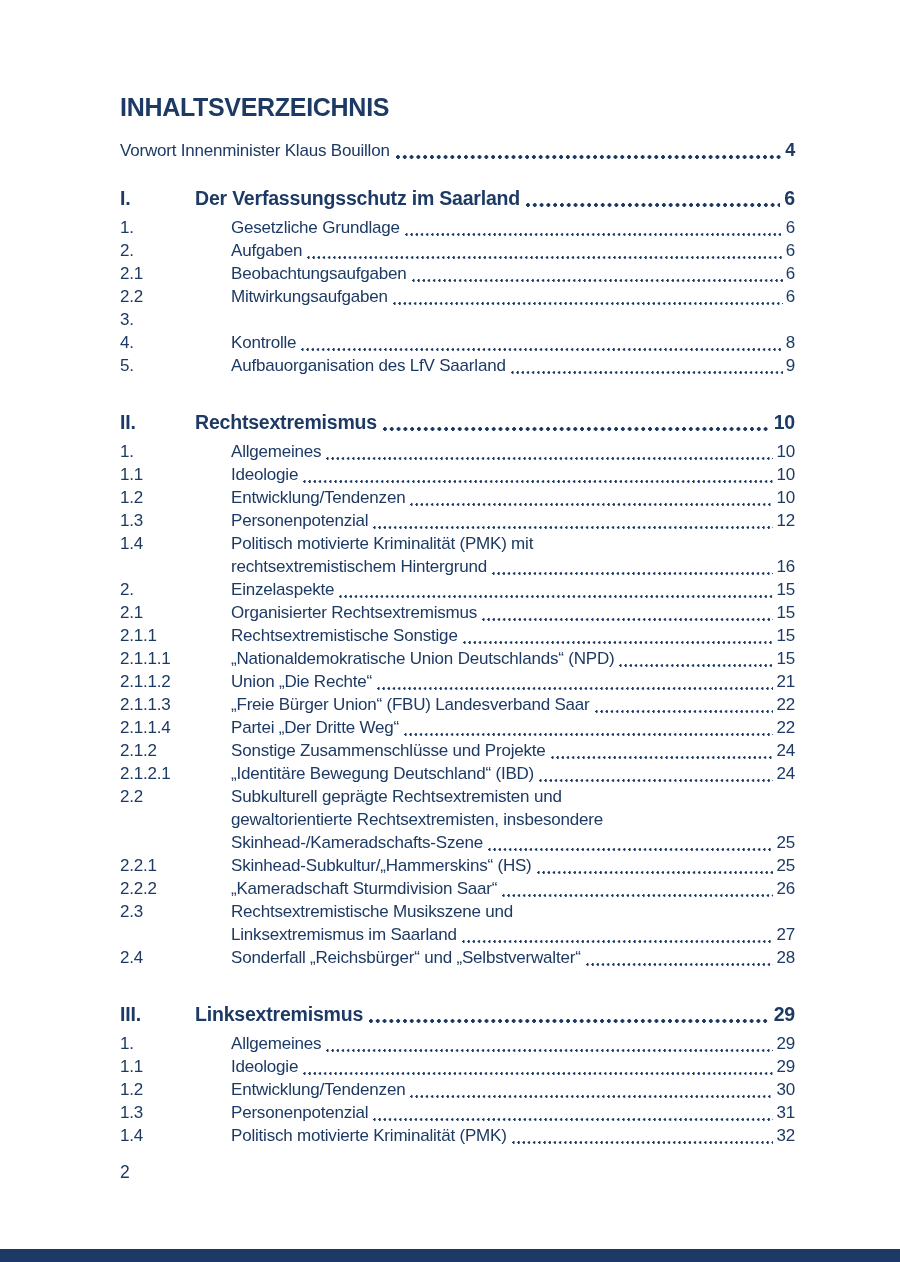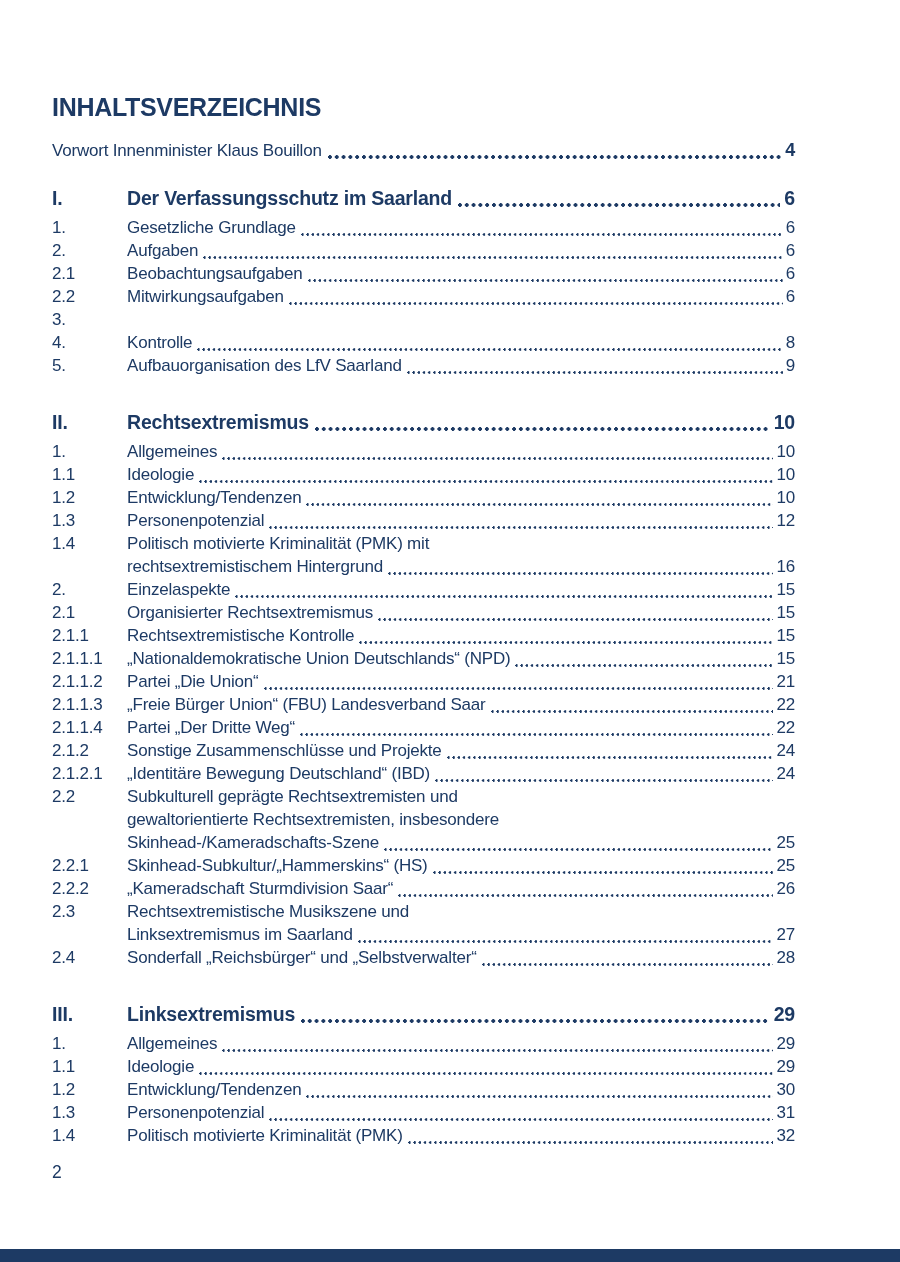--- a/index.html
+++ b/index.html
@@ -7,37 +7,37 @@
     width: 900px; height: 1262px;
     background: #ffffff;
     position: relative;
     overflow: hidden;
     font-family: "Liberation Sans", sans-serif;
     color: var(--ink, #1e3a5f);
   }
   .page {
     box-sizing: border-box;
     width: 900px; height: 1262px;
-    padding: 93px 105px 0 52px;
+    padding: 93px 105px 0 120px;
     position: relative;
   }
   .doc-title {
     font-size: 25px;
     font-weight: 700;
     letter-spacing: -0.3px;
     line-height: 28px;
     margin: 0;
   }
   .row { display: flex; }
   .num {
     flex: 0 0 75px;
     white-space: nowrap;
   }
   .body { flex: 1; min-width: 0; }
-  .line { display: block; }
+  .line { display: block; margin-left: 36px; }
   .line.last { display: flex; align-items: baseline; }
   .hline { display: flex; align-items: baseline; flex: 1; min-width: 0; }
   .txt { white-space: nowrap; }
   .pg { text-align: right; white-space: nowrap; }
 
   
   .leader {
     flex: 1;
     align-self: flex-end;
     height: 5px;
@@ -257,41 +257,41 @@
               <span class="txt">Organisierter Rechtsextremismus</span>
               <span class="leader"></span>
               <span class="pg">15</span>
             </span>
           </span>
         </div>
         <div class="row entry">
           <span class="num">2.1.1</span>
           <span class="body">
             <span class="line last">
-              <span class="txt">Rechtsextremistische Kontrolle</span>
+              <span class="txt">Rechtsextremistische Sonstige</span>
               <span class="leader"></span>
               <span class="pg">15</span>
             </span>
           </span>
         </div>
         <div class="row entry">
           <span class="num">2.1.1.1</span>
           <span class="body">
             <span class="line last">
               <span class="txt">„Nationaldemokratische Union Deutschlands“ (NPD)</span>
               <span class="leader"></span>
               <span class="pg">15</span>
             </span>
           </span>
         </div>
         <div class="row entry">
           <span class="num">2.1.1.2</span>
           <span class="body">
             <span class="line last">
-              <span class="txt">Partei „Die Union“</span>
+              <span class="txt">Union „Die Rechte“</span>
               <span class="leader"></span>
               <span class="pg">21</span>
             </span>
           </span>
         </div>
         <div class="row entry">
           <span class="num">2.1.1.3</span>
           <span class="body">
             <span class="line last">
               <span class="txt">„Freie Bürger Union“ (FBU) Landesverband Saar</span>

